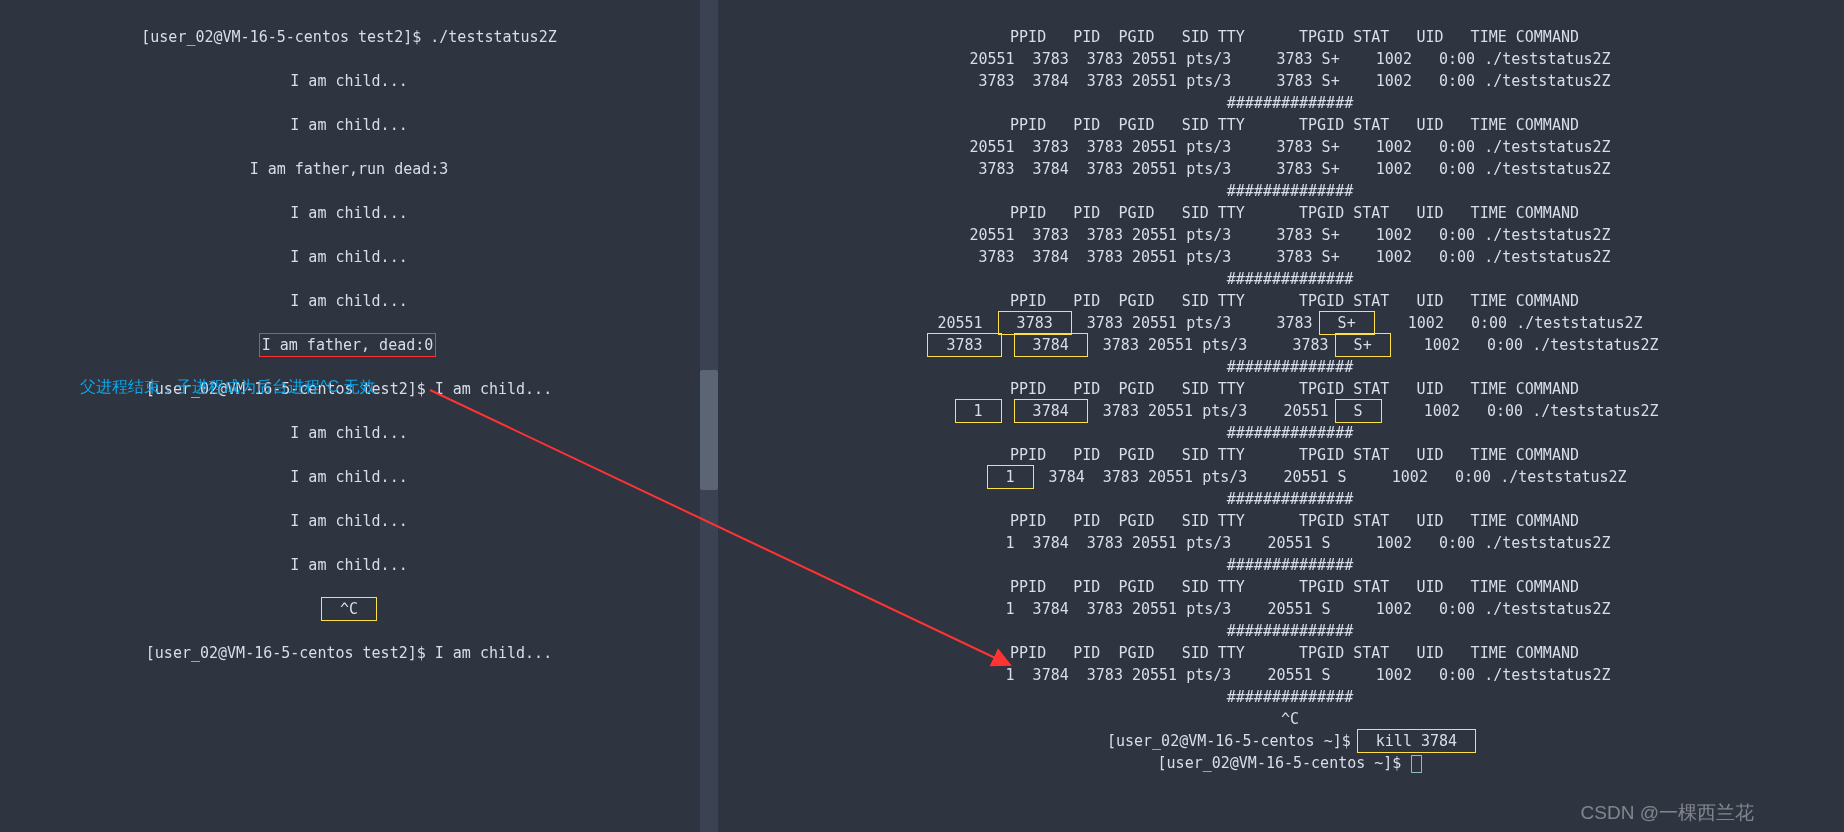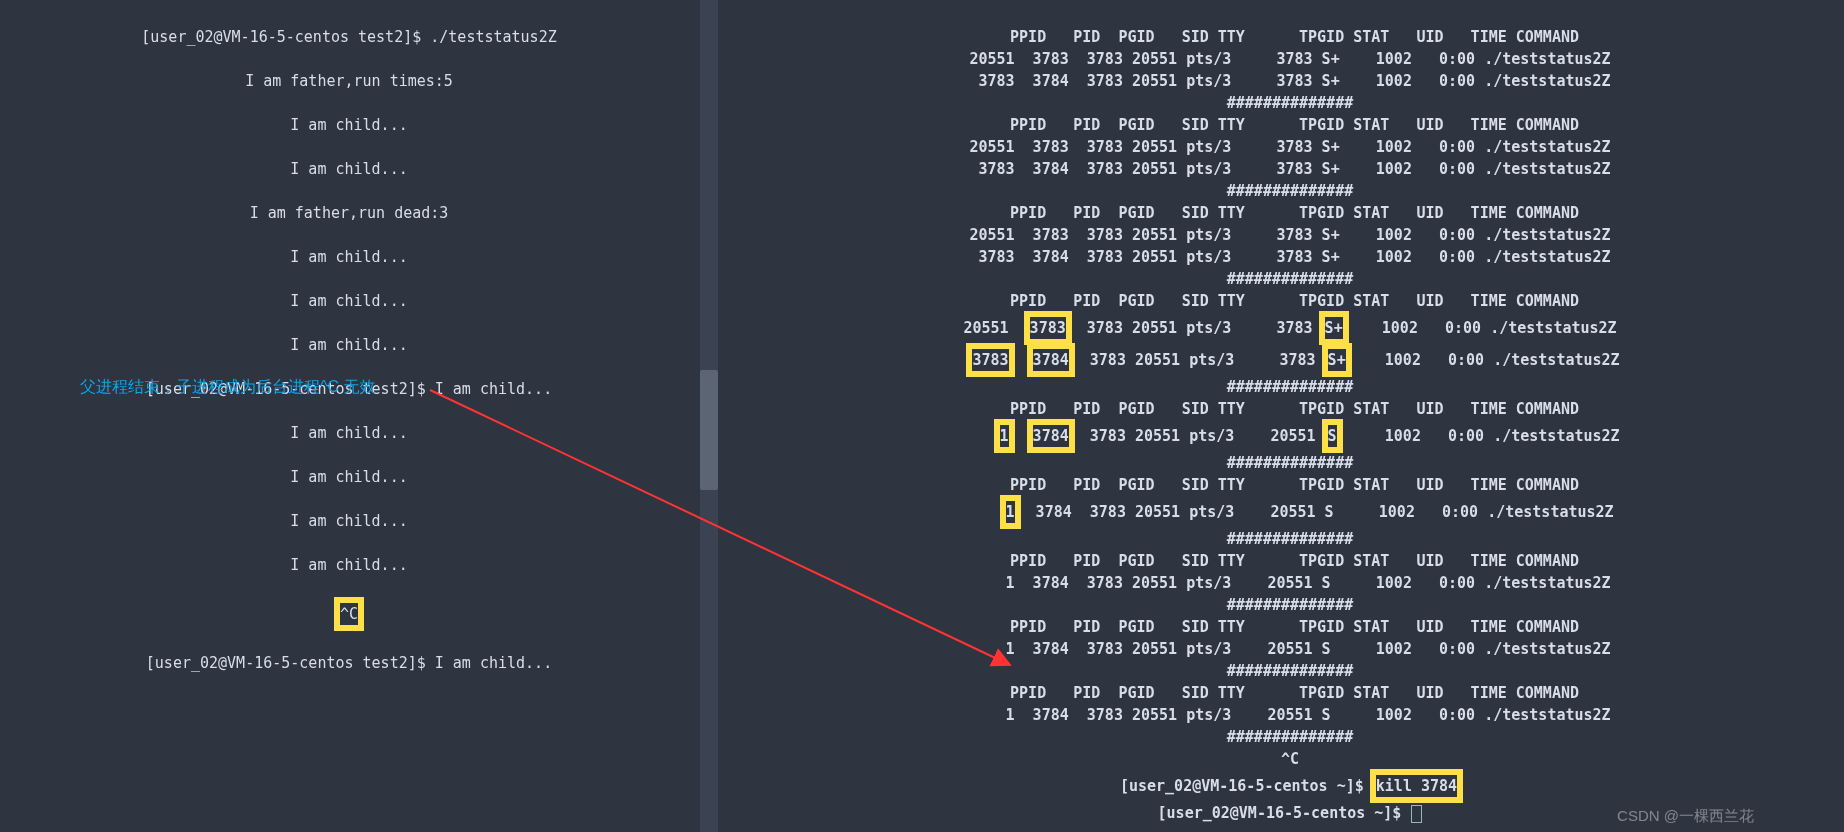--- a/index.html
+++ b/index.html
@@ -1,42 +1,42 @@
 <!DOCTYPE html>
 <html><head>
 <meta charset="utf-8">
 <style>
   html,body{margin:0;padding:0;background:#2e3440;color:#d8dee9;font-family:"Consolas","Menlo","DejaVu Sans Mono",monospace;font-size:15px;}
   .wrap{position:relative;width:1764px;height:832px;background:#2e3440;overflow:hidden;text-align:center;}
   .pane{position:absolute;top:0;bottom:0;padding:4px 6px;box-sizing:border-box;white-space:pre;line-height:22px;}
   .left{left:0;width:698px;}
-  .right{left:740px;width:1100px;font-weight:bold;}
+  .right{left:740px;width:1100px;}
   .scroll{position:absolute;left:700px;width:18px;top:0;bottom:0;background:#3b4252;}
   .thumb{position:absolute;left:0;right:0;top:370px;height:120px;background:#5c6573;border-radius:2px;}
   .cursor{display:inline-block;width:9px;height:16px;border:1px solid #8fbcbb;vertical-align:middle;margin-left:1px;}
-  .box{border:6px solid #fde047;display:inline-block;padding:0 0;margin:-1px -3px;}
+  .box{border:1px solid #fde047;display:inline-block;padding:0 18px;margin:-1px -3px;}
   .box-line{border:1px solid #ff3333;display:inline-block;padding:0 2px;margin:-1px 0 -1px -3px;}
   .anno{position:absolute;color:#0ea5e9;left:80px;top:377px;font-family:"Microsoft YaHei","PingFang SC",sans-serif;font-size:16px;}
   svg.arrow{position:absolute;left:0;top:0;width:1844px;height:832px;pointer-events:none;}
-  .wm{position:absolute;right:10px;bottom:6px;color:rgba(230,230,230,.45);font-family:"Microsoft YaHei","PingFang SC",sans-serif;font-size:15px;}
+  .wm{position:absolute;right:10px;bottom:6px;color:rgba(230,230,230,.45);font-family:"Microsoft YaHei","PingFang SC",sans-serif;font-size:19px;}
   .line{display:block;}
 </style>
 </head>
 <body>
 <div class="wrap">
 
 <div class="pane left">
 <span class="line"><span>[user_02@VM-16-5-centos test2]$ ./teststatus2Z</span></span>
-<span class="line">I am father,run times:5</span>
 <span class="line">I am child...</span>
 <span class="line">I am child...</span>
 <span class="line">I am father,run dead:3</span>
 <span class="line">I am child...</span>
 <span class="line">I am child...</span>
 <span class="line">I am child...</span>
+<span class="line"><span class="box-line"><span>I am father, dead:0</span></span></span>
 <span class="line">[user_02@VM-16-5-centos test2]$ I am child...</span>
 <span class="line">I am child...</span>
 <span class="line">I am child...</span>
 <span class="line">I am child...</span>
 <span class="line">I am child...</span>
 <span class="line"><span class="box">^C</span></span>
 <span class="line">[user_02@VM-16-5-centos test2]$ I am child...</span>
 
 
 

